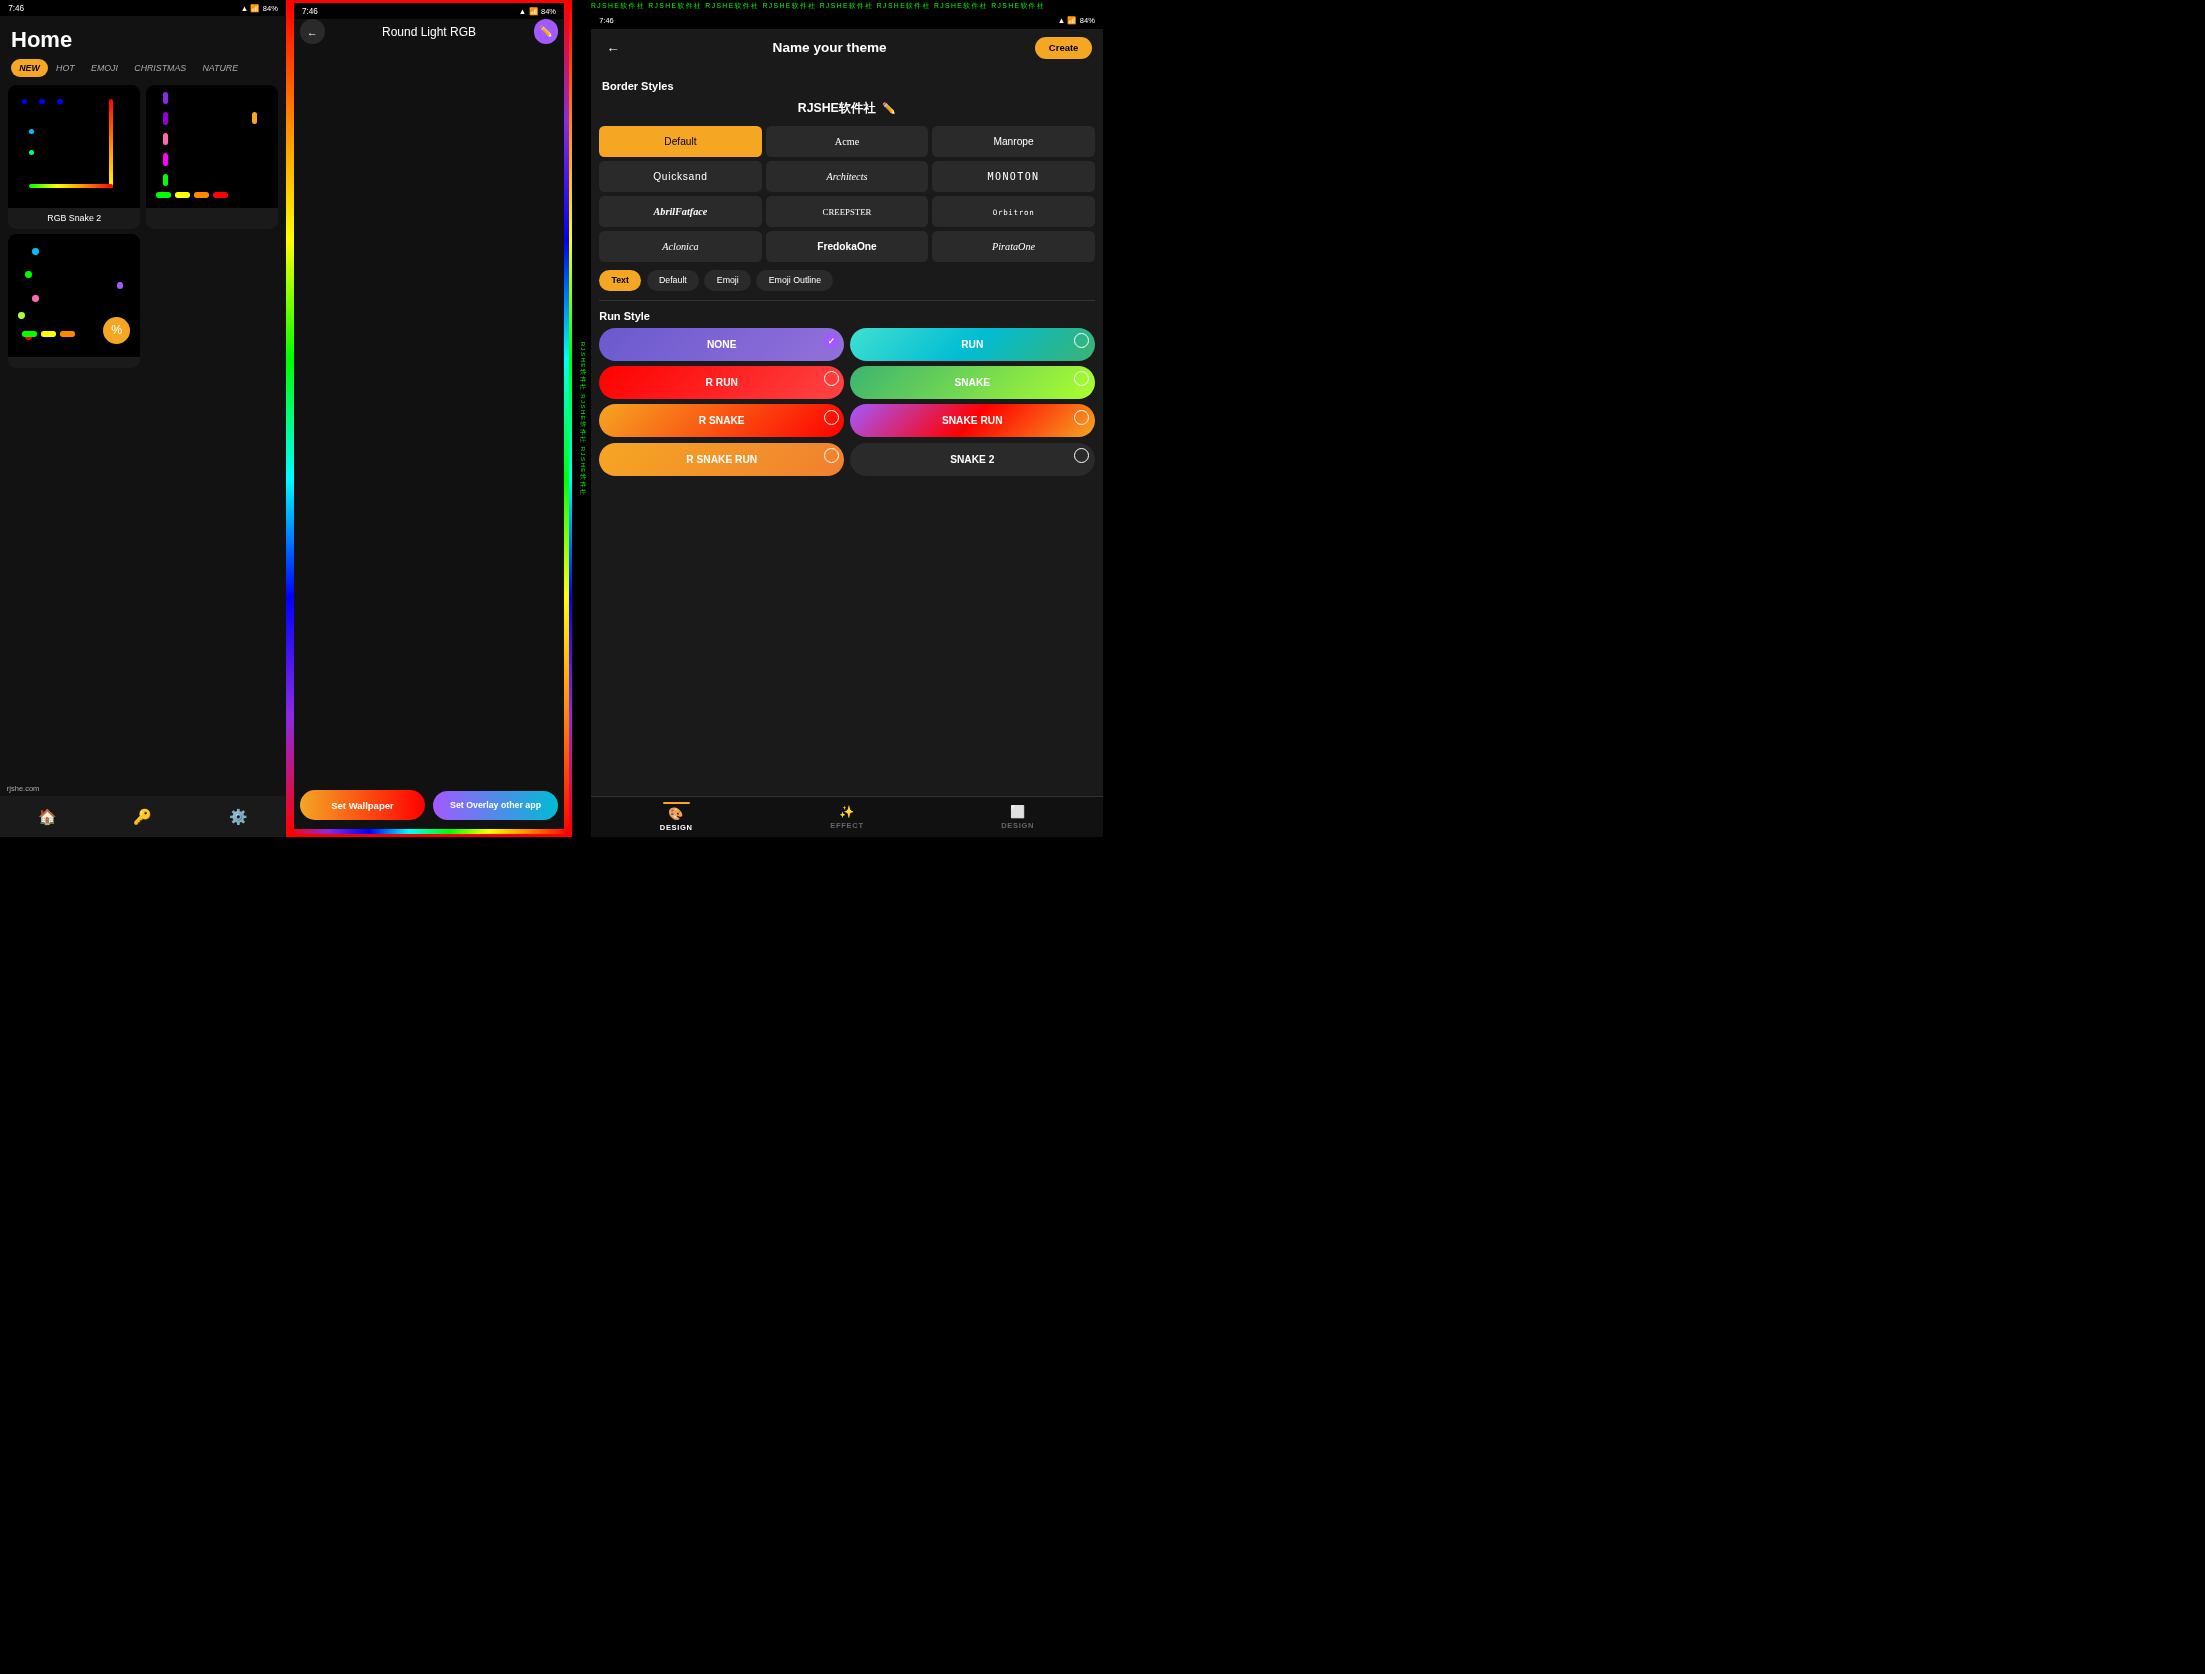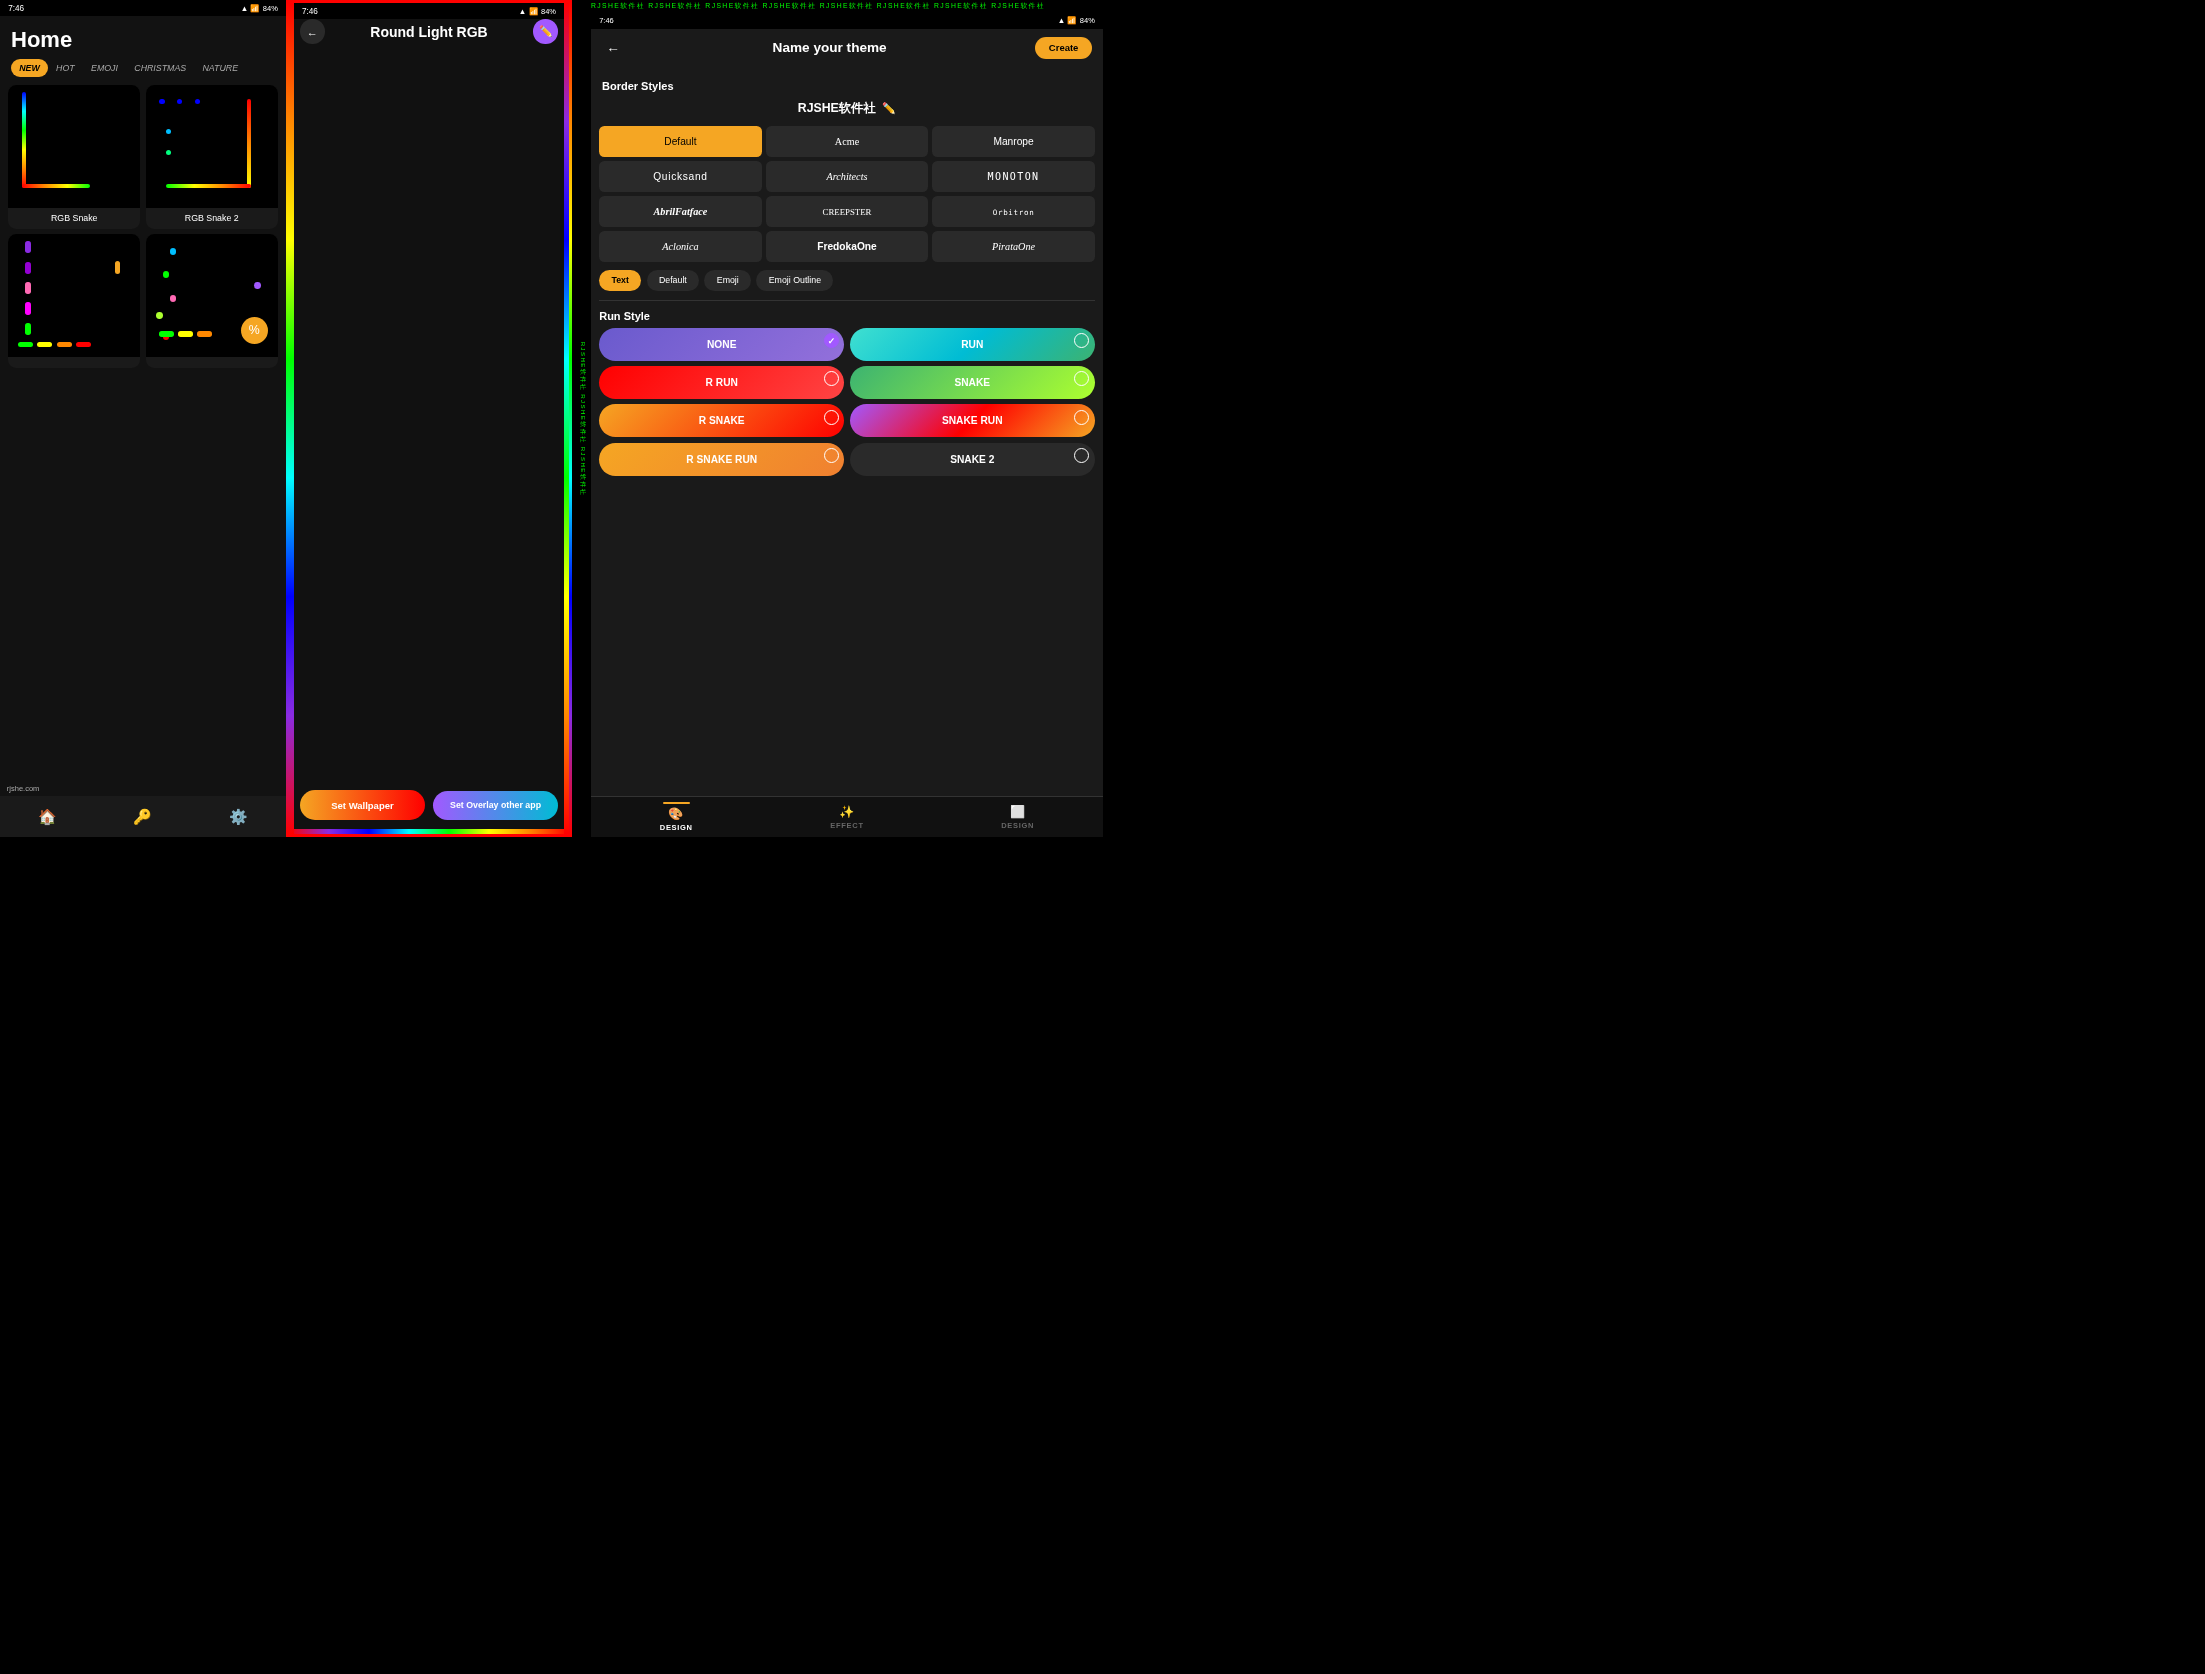--- a/index.html
+++ b/index.html
@@ -273,22 +273,22 @@
       background: #2a2a2a;
       display: flex;
       align-items: center;
       justify-content: center;
       color: #fff;
       font-size: 11px;
       cursor: pointer;
     }
     .preview-title {
       color: #fff;
-      font-size: 14px;
-      font-weight: bold;
+      font-size: 12px;
+      font-weight: normal;
     }
     .preview-edit-btn {
       width: 24.5px;
       height: 24.5px;
       border-radius: 50%;
       background: #a259ff;
       display: flex;
       align-items: center;
       justify-content: center;
       color: #fff;
@@ -622,29 +622,20 @@
   <div class="home-tabs">
     <div class="home-tab active">NEW</div>
     <div class="home-tab">HOT</div>
     <div class="home-tab">EMOJI</div>
     <div class="home-tab">CHRISTMAS</div>
     <div class="home-tab">NATURE</div>
   </div>
 
   <div class="home-grid">
 
-    <div class="home-card">
-      <div class="home-card-preview">
-        <div class="rgb-snake-preview">
-          <div class="snake-line-left"></div>
-          <div class="snake-line-bottom"></div>
-        </div>
-      </div>
-      <div class="home-card-label">RGB Snake</div>
-    </div>
 
     <div class="home-card">
       <div class="home-card-preview">
         <div class="snake2-preview">
           <div class="dots-row">
             <div class="dot dot-blue"></div>
             <div class="dot dot-blue"></div>
             <div class="dot dot-blue"></div>
           </div>
 

